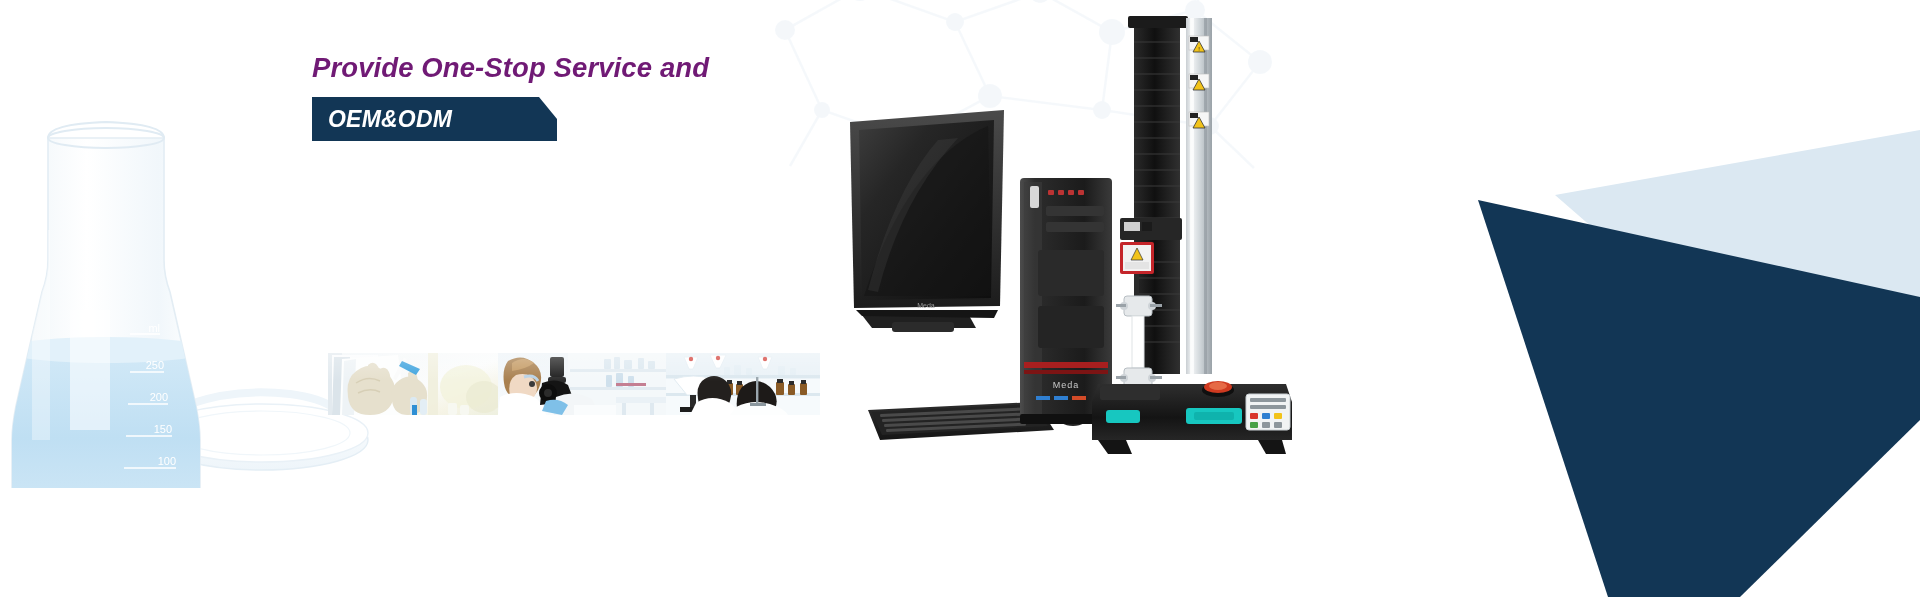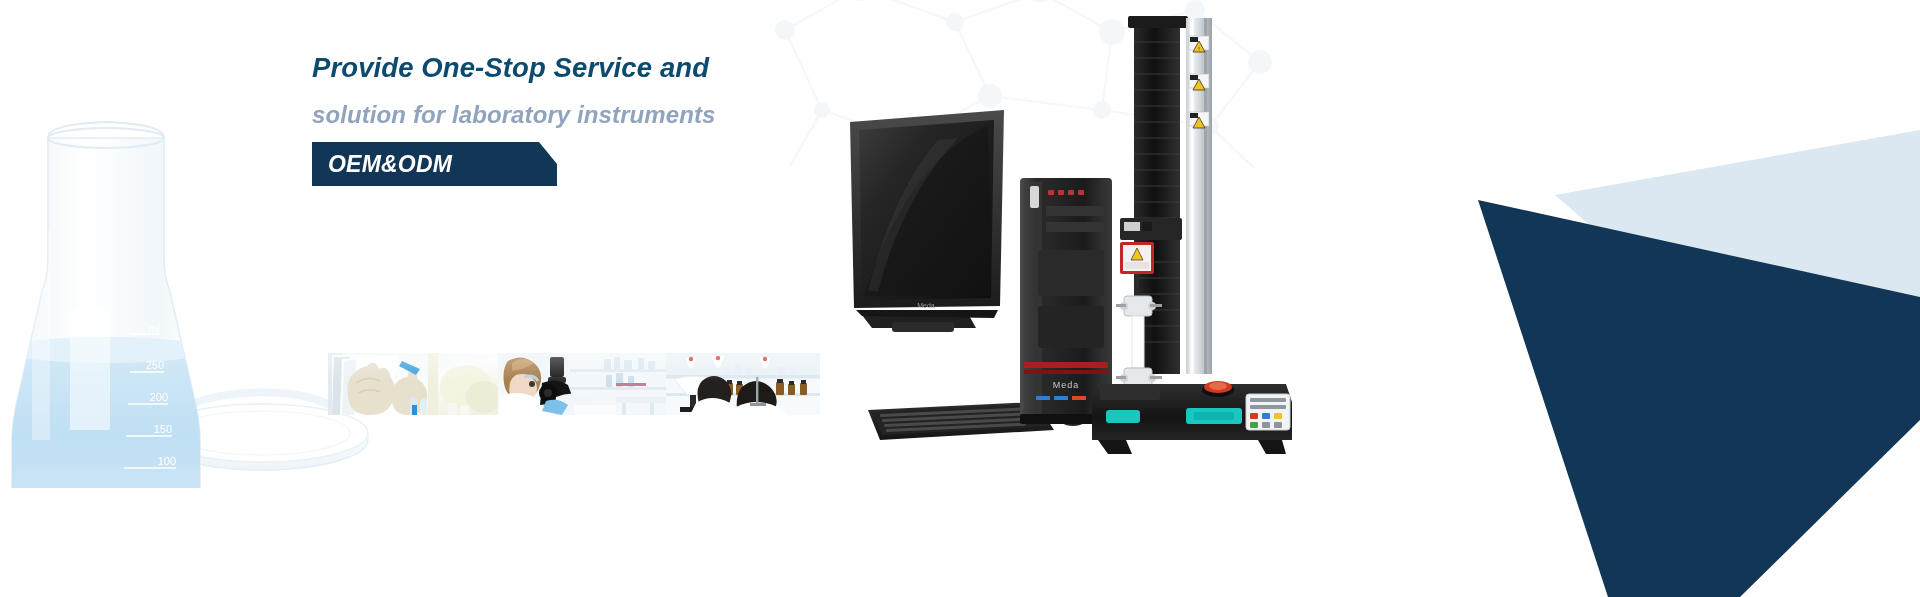--- a/index.html
+++ b/index.html
@@ -11,21 +11,21 @@
   .molecule{position:absolute;left:740px;top:-30px;width:540px;height:230px;opacity:.5;pointer-events:none;}
 
   
   .deco{position:absolute;right:0;top:0;width:720px;height:597px;pointer-events:none;}
 
   
   .glassware{position:absolute;left:-10px;top:88px;width:400px;height:400px;}
 
   
   .copy{position:absolute;left:312px;top:54px;width:640px;}
-  .line1{font-size:27.5px;font-style:italic;font-weight:bold;color:#0c4a6e;letter-spacing:.1px;line-height:1;white-space:nowrap;}
+  .line1{font-size:27.5px;font-style:italic;font-weight:bold;color:#701a75;letter-spacing:.1px;line-height:1;white-space:nowrap;}
   .line2{margin-top:21px;font-size:24px;font-style:italic;font-weight:bold;color:#90a4bd;letter-spacing:.1px;line-height:1;white-space:nowrap;}
   .badge-wrap{position:relative;margin-top:15px;height:44px;width:245px;}
   .badge-shape{position:absolute;left:0;top:0;width:245px;height:44px;}
   .badge-text{position:absolute;left:16px;top:4px;font-size:23px;font-style:italic;font-weight:bold;color:#ffffff;letter-spacing:.2px;line-height:36px;white-space:nowrap;}
 
   
   .strip{position:absolute;left:328px;top:353px;width:492px;height:62px;display:flex;}
   .shot{position:relative;height:62px;overflow:hidden;}
   .shot.a{width:170px;}
   .shot.b{width:168px;}
@@ -128,21 +128,20 @@
         <text x="160" y="323">150</text>
         <line x1="112" y1="358" x2="164" y2="358" stroke="#ffffff" stroke-width="1.6"></line>
         <text x="164" y="355">100</text>
       </g>
       <ellipse cx="94" cy="392" rx="94" ry="9" fill="#f4f9fc"></ellipse>
     </g>
   </svg>
 
   <div class="copy">
     <div class="line1">Provide One-Stop Service and</div>
-    <div class="line2">solution for laboratory instruments</div>
     <div class="badge-wrap">
       <svg class="badge-shape" viewBox="0 0 245 44" preserveAspectRatio="none">
         <polygon points="0,0 227,0 245,22 245,44 0,44" fill="#123655"></polygon>
       </svg>
       <span class="badge-text">OEM&amp;ODM</span>
     </div>
   </div>
 
   <div class="strip">
 

